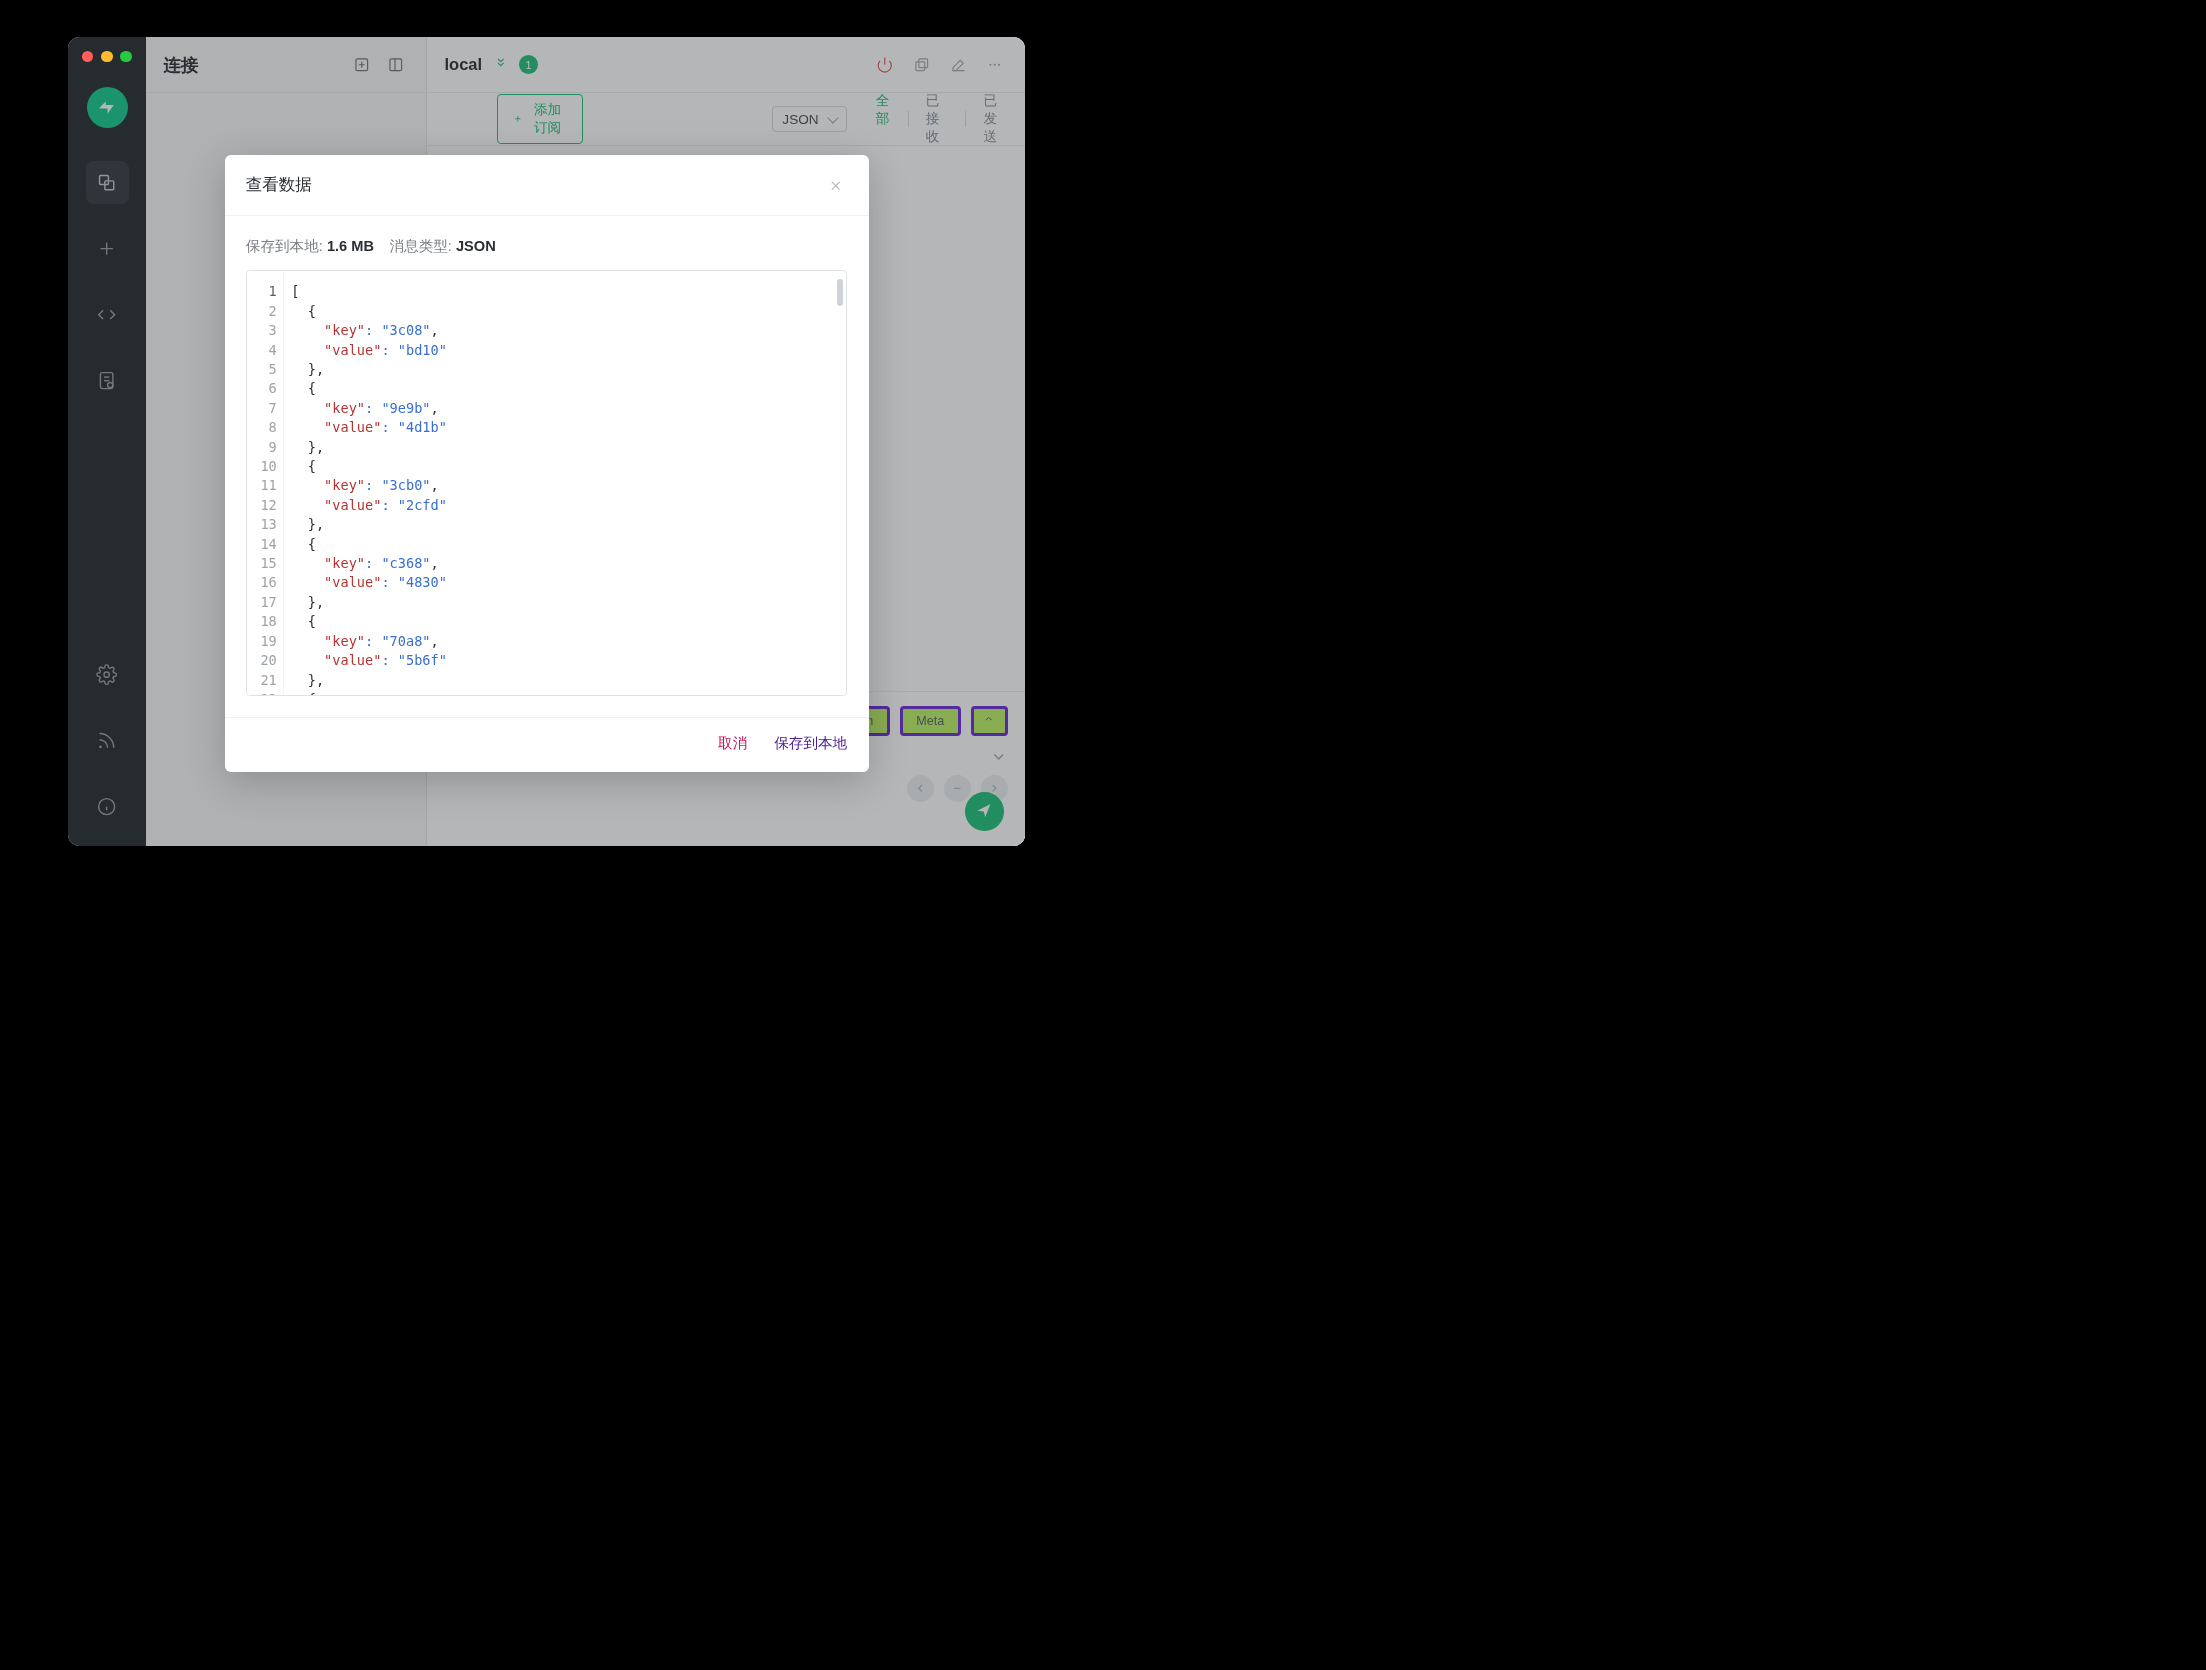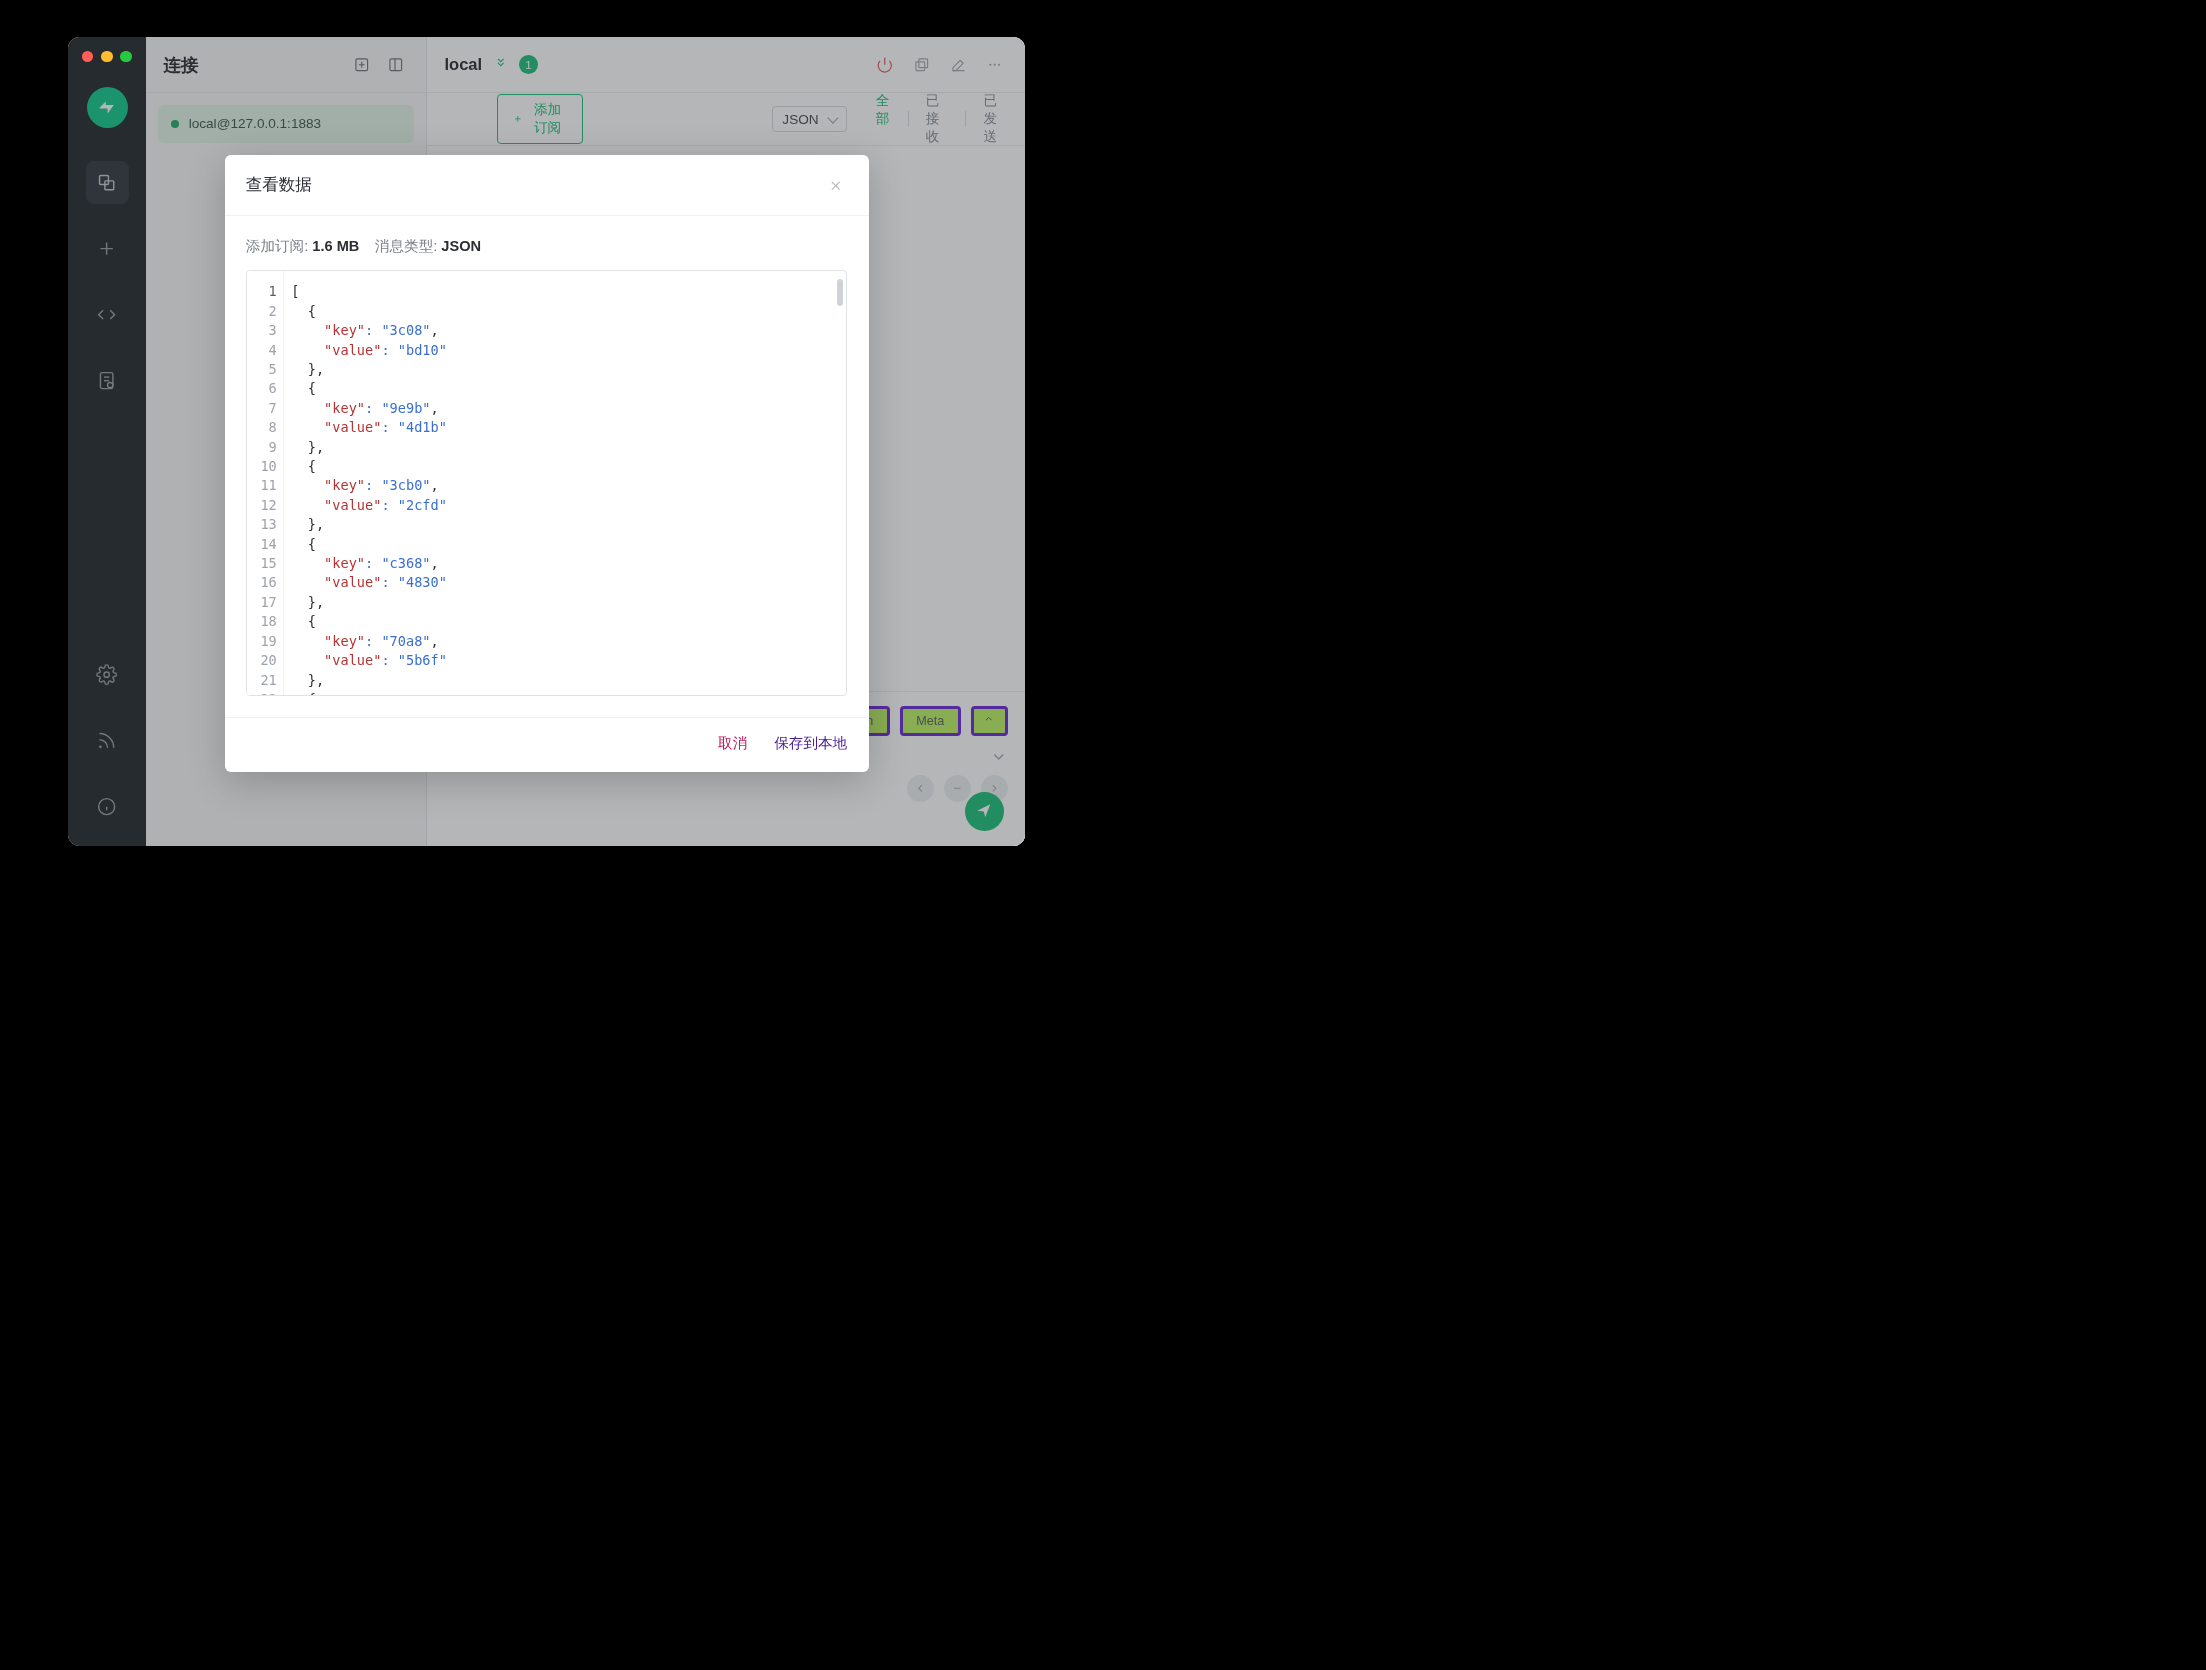--- a/index.html
+++ b/index.html
@@ -180,26 +180,20 @@
             </svg>
         </div>
         <div class="hdr-ico">
           <svg viewBox="0 0 24 24">
               <rect x="4" y="4" width="16" height="16" rx="2"></rect>
               <line x1="11" y1="4" x2="11" y2="20"></line>
             </svg>
         </div>
       </div>
     </div>
-    <div class="conn-list">
-      <div class="conn-item">
-        <span class="dot-green"></span>
-        <span class="conn-name">local@127.0.0.1:1883</span>
-      </div>
-    </div>
   </div>
 
   <div class="main">
     <div class="main-header">
       <span class="conn-label">local</span>
       <span class="dbl-chev">
         <svg viewBox="0 0 24 24" width="13.6" height="13.6">
             <polyline points="7 5 12 10 17 5" fill="none" stroke="#1ec07a" stroke-width="2"></polyline>
             <polyline points="7 12 12 17 17 12" fill="none" stroke="#1ec07a" stroke-width="2"></polyline>
           </svg>
@@ -307,21 +301,21 @@
         <span class="modal-title">查看数据</span>
         <span class="modal-close">
           <svg viewBox="0 0 24 24" width="15.5" height="15.5">
               <line x1="6" y1="6" x2="18" y2="18" stroke="#b4b8bd" stroke-width="2"></line>
               <line x1="18" y1="6" x2="6" y2="18" stroke="#b4b8bd" stroke-width="2"></line>
             </svg>
         </span>
       </div>
       <div class="modal-body">
         <div class="meta-row">
-          <span><span class="meta-label">添加订阅:</span> <span class="meta-val">1.6 MB</span></span>
+          <span><span class="meta-label">保存到本地:</span> <span class="meta-val">1.6 MB</span></span>
           <span><span class="meta-label">消息类型:</span> <span class="meta-val">JSON</span></span>
         </div>
         <div class="code-box">
           <div class="scroll-ind"></div>
           <div class="gutter" id="gutter">
               <div class="g1">1</div>
               <div>2</div>
               <div>3</div>
               <div>4</div>
               <div>5</div>

